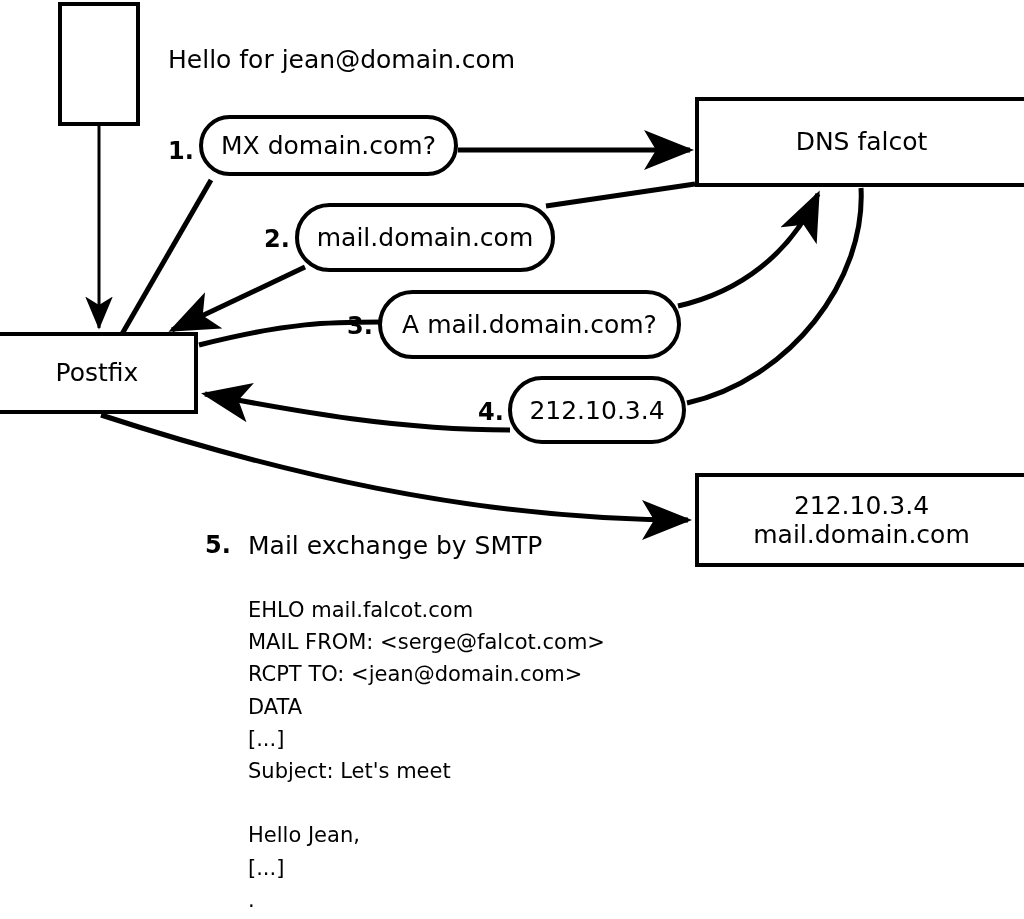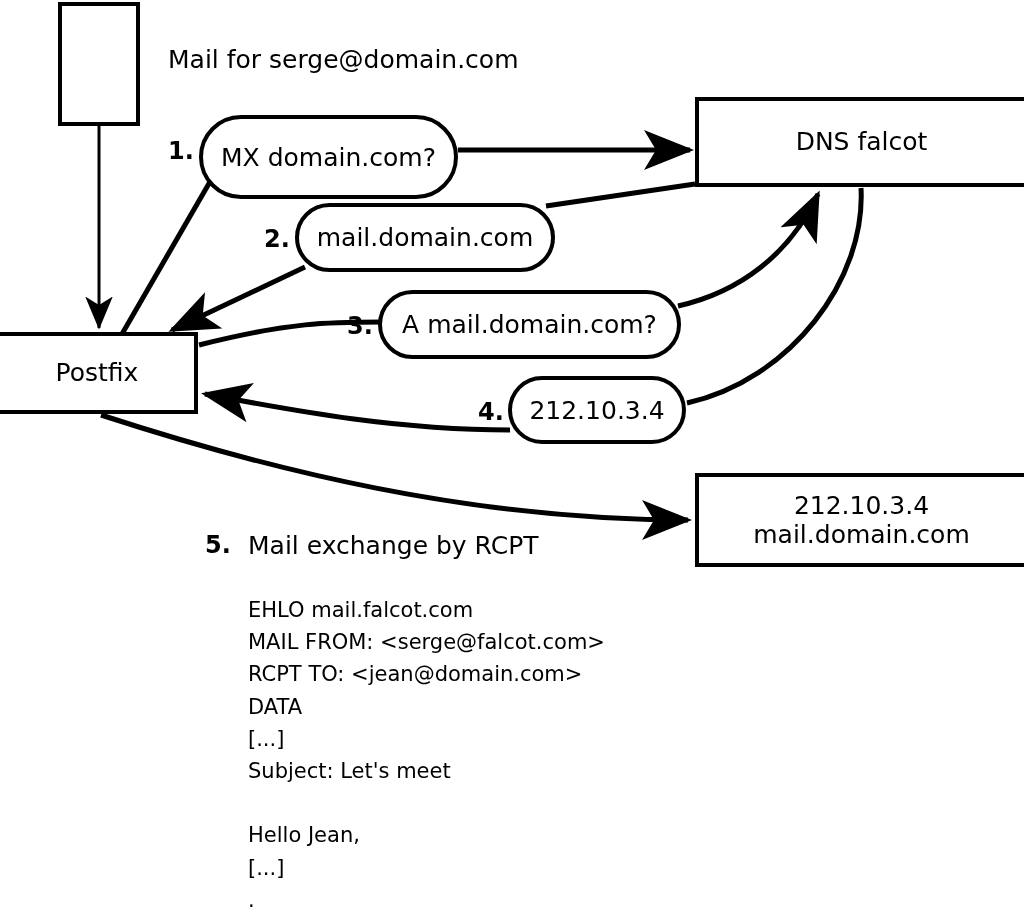--- a/index.html
+++ b/index.html
@@ -53,21 +53,21 @@
     background: #ffffff;
     border: 4px solid #000000;
     border-radius: 999px;
     display: flex;
     align-items: center;
     justify-content: center;
     font-size: 25px;
     white-space: nowrap;
     z-index: 4;
   }
-  #bubble-1 { left: 199px; top: 115px; width: 259px; height: 84px; }
+  #bubble-1 { left: 199px; top: 115px; width: 259px; height: 61px; }
   #bubble-2 { left: 295px; top: 203px; width: 260px; height: 69px; }
   #bubble-3 { left: 378px; top: 290px; width: 303px; height: 69px; }
   #bubble-4 { left: 508px; top: 376px; width: 178px; height: 68px; }
 
   
   .step-num {
     position: absolute;
     font-size: 24px;
     font-weight: bold;
     z-index: 5;
@@ -164,19 +164,19 @@
   <div class="bubble" id="bubble-4">
     <span>212.10.3.4</span>
   </div>
 
   <span class="step-num" id="step-1">1.</span>
   <span class="step-num" id="step-2">2.</span>
   <span class="step-num" id="step-3">3.</span>
   <span class="step-num" id="step-4">4.</span>
   <span class="step-num" id="step-5">5.</span>
 
-  <span class="free-text" id="label-mail-for">Mail for serge@domain.com</span>
+  <span class="free-text" id="label-mail-for">Hello for jean@domain.com</span>
 
-  <span class="free-text" id="label-step5-text">Mail exchange by RCPT</span>
+  <span class="free-text" id="label-step5-text">Mail exchange by SMTP</span>
 
   <div id="smtp-transcript"><span class="line">EHLO mail.falcot.com</span><span class="line">MAIL FROM: &lt;serge@falcot.com&gt;</span><span class="line">RCPT TO: &lt;jean@domain.com&gt;</span><span class="line">DATA</span><span class="line">[...]</span><span class="line">Subject: Let's meet</span><span class="blank"></span><span class="line">Hello Jean,</span><span class="line">[...]</span><span class="line">.</span></div>
 
 </div>
 
 </body></html>

